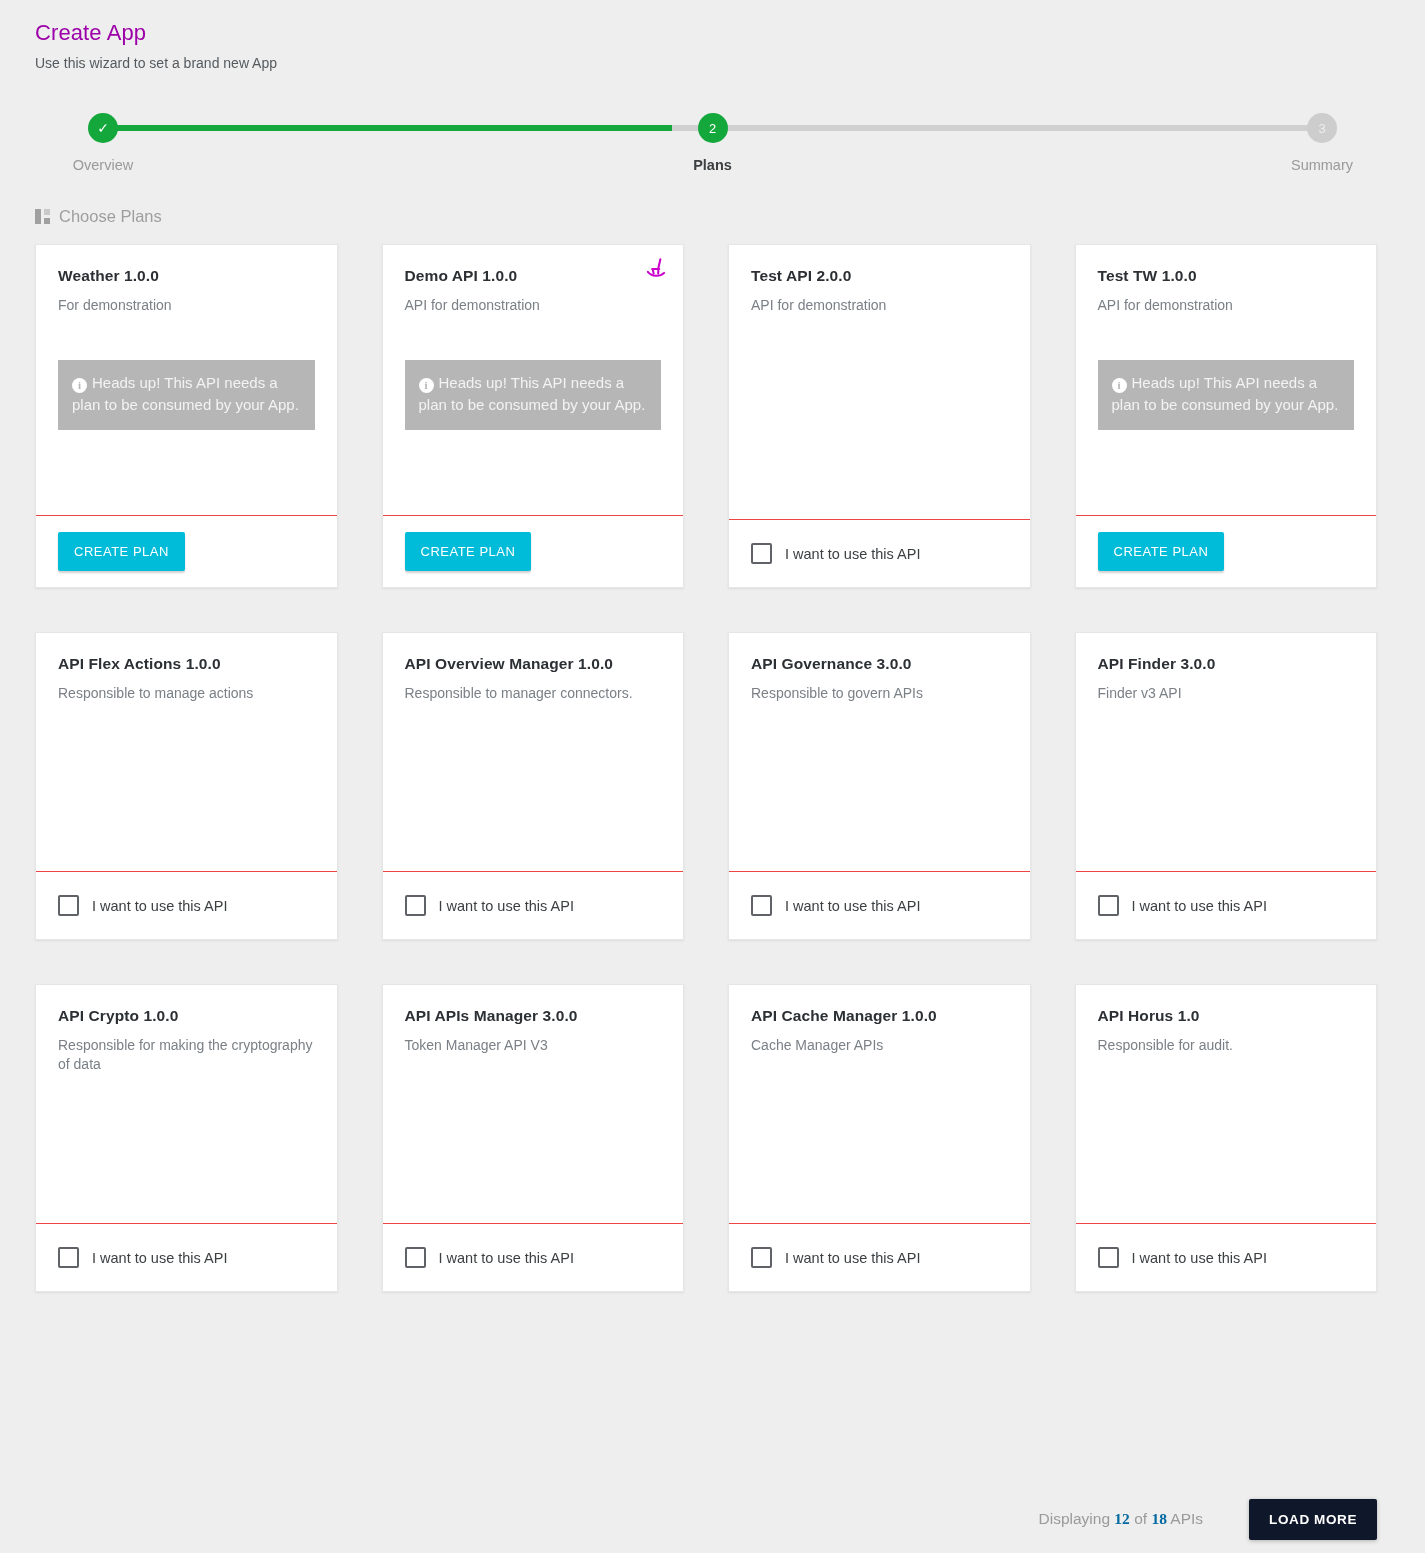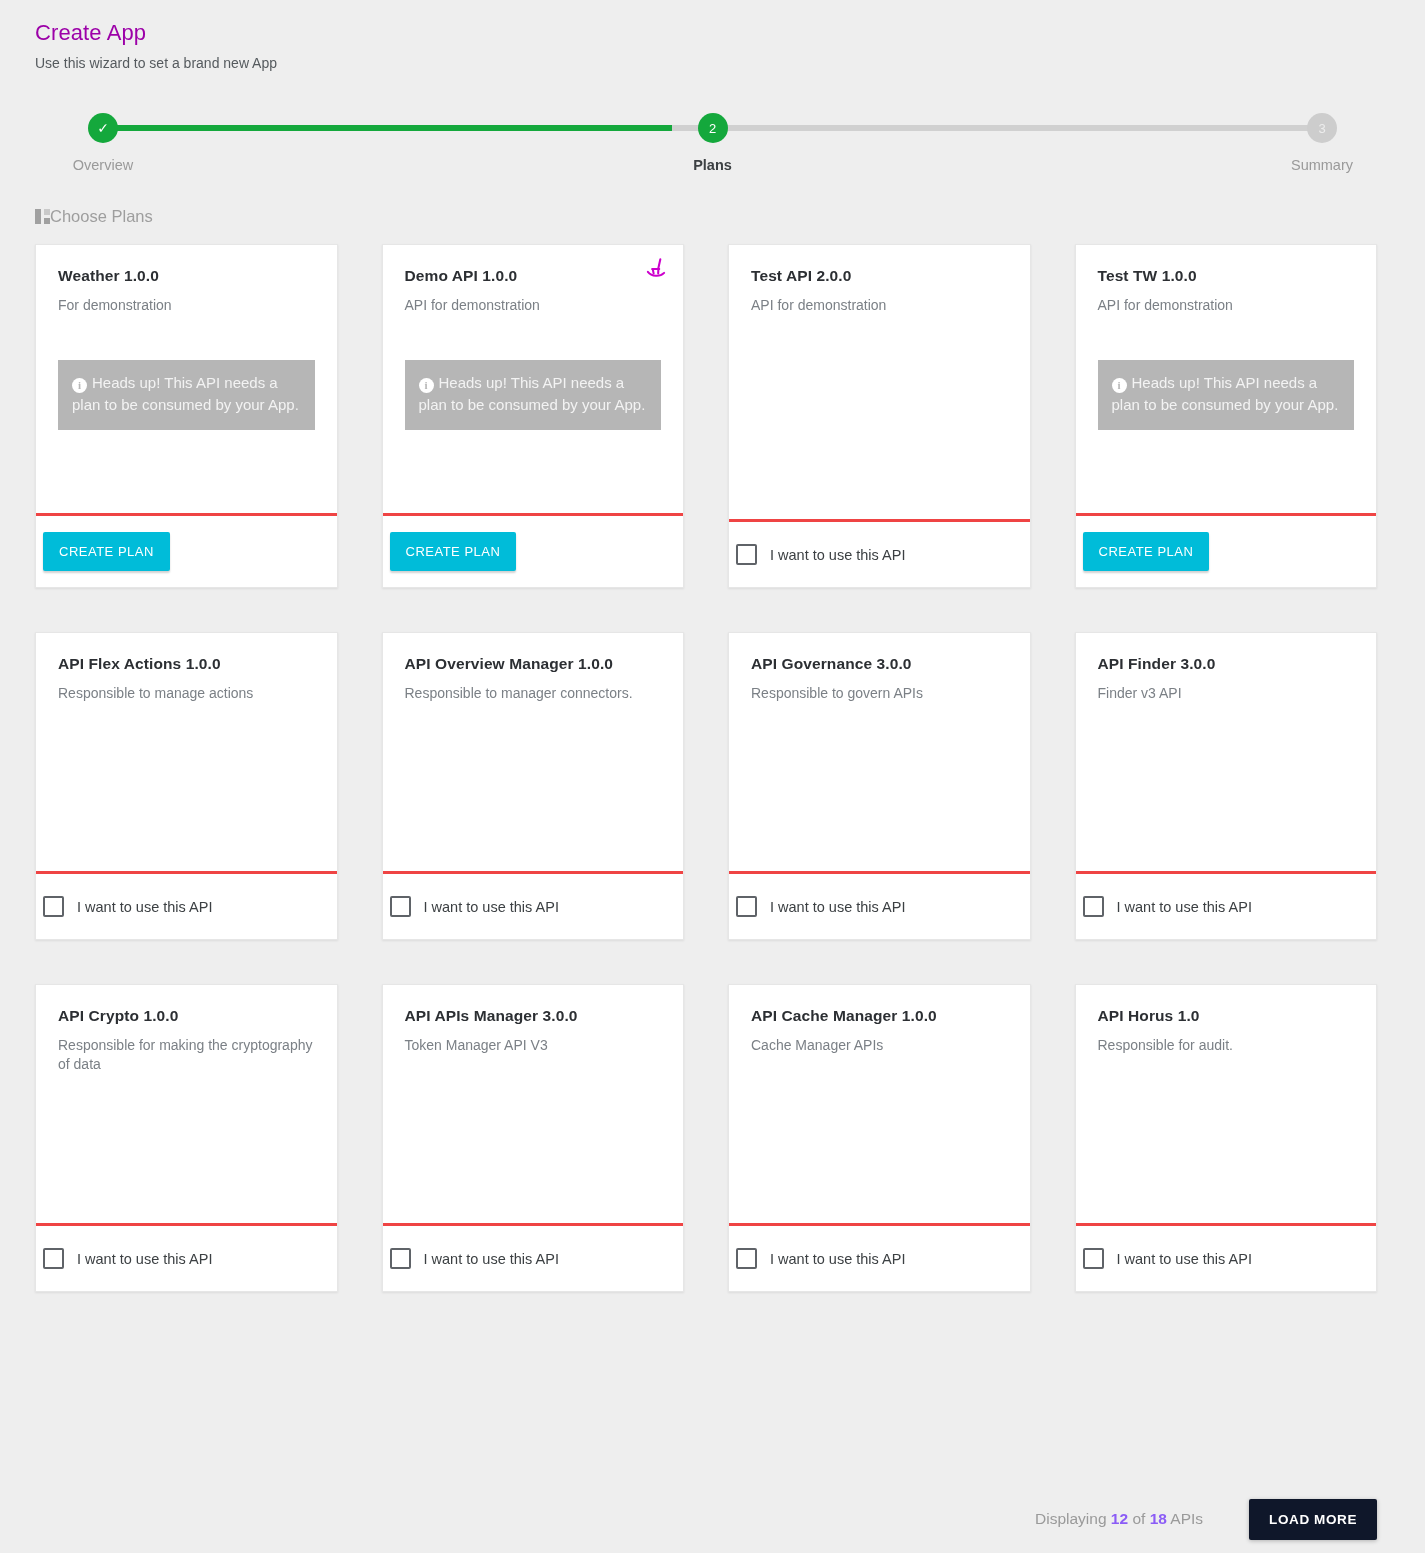--- a/index.html
+++ b/index.html
@@ -75,20 +75,21 @@
     margin-top: 14px;
     font-size: 14.5px;
     color: #9a9a9a;
   }
   .step-label.active { color: #3c4043; font-weight: 700; }
 
   
   .section-head {
     display: flex;
     align-items: center;
+    gap: 9px;
     margin: 30px 0 14px 35px;
     color: #9e9e9e;
     font-size: 16.5px;
   }
   .grid-icon {
     width: 15px; height: 15px;
     display: grid;
     grid-template-columns: 6px 6px;
     grid-template-rows: 6px 6px;
     gap: 3px;
@@ -209,22 +210,22 @@
     font-weight: 700;
     font-style: normal;
     text-align: center;
     line-height: 15px;
     margin-right: 5px;
     position: relative;
     top: 1px;
     font-family: "Liberation Serif", serif;
   }
   .card-footer {
-    border-top: 3px solid #ef4444;
-    padding: 16px 7px;
+    border-top: 1px solid #ef4444;
+    padding: 16px 22px;
     display: flex;
     align-items: center;
     min-height: 68px;
   }
   .btn-create-plan {
     background: #00bcd9;
     color: #ffffff;
     padding: 12px 16px;
     border-radius: 2px;
     box-shadow: 0 2px 2px rgba(0,0,0,.18);
@@ -246,21 +247,21 @@
     position: absolute;
     left: 0; right: 0; bottom: 0;
     height: 68px;
     display: flex;
     align-items: center;
     justify-content: flex-end;
     padding-right: 48px;
     gap: 46px;
   }
   .displaying { font-size: 15.5px; color: #9a9a9a; }
-  .displaying b { color: #8b5cf6; font-weight: 700; }
+  .displaying b { color: #0369a1; font-weight: 700; font-family: Liberation Serif, serif; }
   .btn-load-more {
     background: #0f172a;
     color: #ffffff;
     padding: 13px 20px;
     border-radius: 2px;
     box-shadow: 0 1px 4px rgba(0,0,0,.25);
     font-size: 13.5px;
     font-weight: bold;
   }
 </style>

